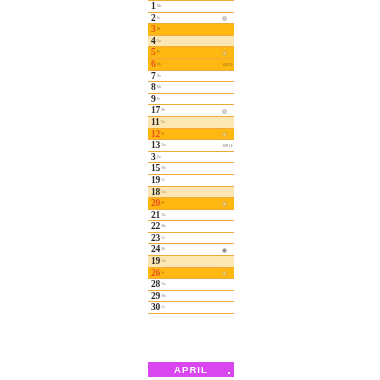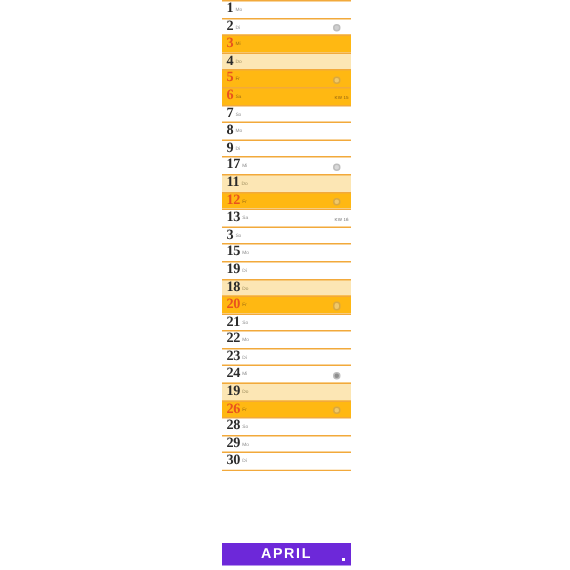--- a/index.html
+++ b/index.html
@@ -126,21 +126,21 @@
     color: #8a5e10;
   }
 
   
   #month-footer {
     position: absolute;
     left: 148px;
     top: 362px;
     width: 86px;
     height: 15px;
-    background: #6d28d9;
+    background: #d946ef;
     display: flex;
     align-items: center;
     justify-content: center;
     box-sizing: border-box;
   }
   #month-label {
     font-family: "Liberation Sans", sans-serif;
     font-weight: 700;
     font-size: 9.5px;
     letter-spacing: 1.1px;

